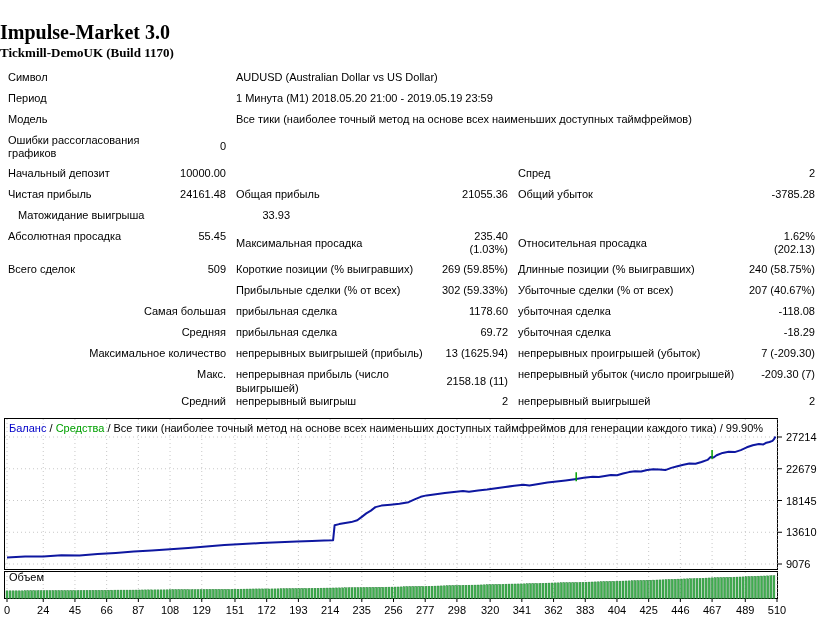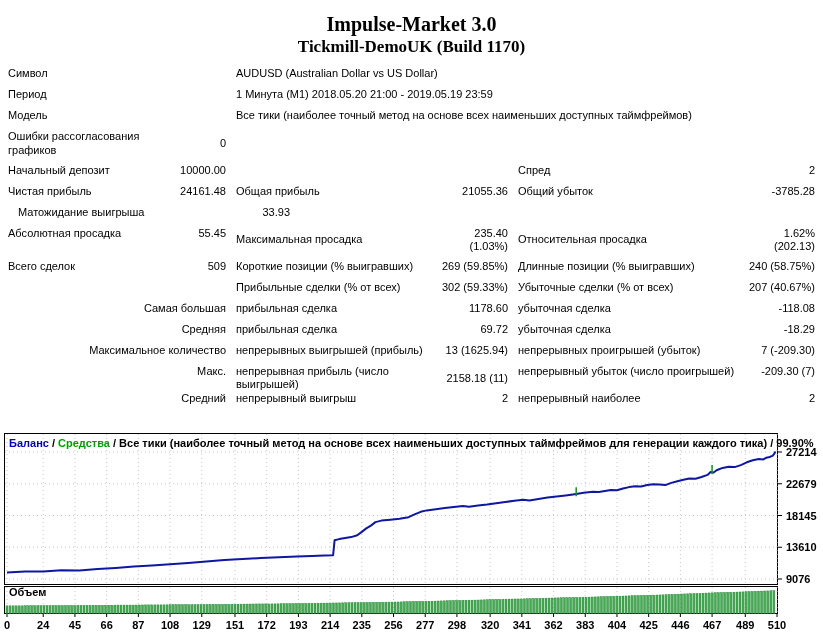--- a/index.html
+++ b/index.html
@@ -1,33 +1,33 @@
 <!DOCTYPE html>
 <html><head>
 <meta charset="utf-8">
 <style>
   * { margin:0; padding:0; box-sizing:border-box; }
   html,body { width:823px; height:640px; overflow:hidden; background:#fff;
     font-family:"Liberation Sans", sans-serif; font-size:11px; color:#000; line-height:1.2; }
   .page { width:823px; height:640px; }
-  .header { text-align:center; padding-top:12px; }
+  .header { text-align:left; padding-top:20px; }
   .title { font-family:"Liberation Serif", serif; font-weight:bold; font-size:20px; }
-  .subtitle { font-family:"Liberation Serif", serif; font-weight:bold; font-size:17px; margin-top:1px; }
+  .subtitle { font-family:"Liberation Serif", serif; font-weight:bold; font-size:13px; margin-top:1px; }
   .report { margin-top:10px; }
   .row { display:flex; align-items:flex-start; min-height:21px; padding:0 8px; }
   .row.gap { min-height:7px; }
   .ca { width:218px; display:flex; justify-content:space-between; align-items:center; gap:4px; }
   .ca .lbl { max-width:172px; }
   .ca .aR { width:100%; text-align:right; }
   .cb { width:272px; margin-left:10px; display:flex; justify-content:space-between; align-items:center; gap:4px; }
   .cc { width:297px; margin-left:10px; display:flex; justify-content:space-between; align-items:center; gap:4px; }
   .cb .lbl, .cc .lbl { flex:1; }
   .val { text-align:right; white-space:pre-line; }
   .wide { flex:1; margin-left:10px; }
-  .chart-wrap { position:relative; margin-top:20px;font-weight:bold; }
+  .chart-wrap { position:relative; margin-top:2px; }
   .legend { position:absolute; left:9px; top:4px; white-space:nowrap; }
   svg text { font-family:"Liberation Sans", sans-serif; font-size:11px; fill:#000; }
 </style>
 </head>
 <body>
 
 <div class="page">
   <div class="header">
     <div class="title">Impulse-Market 3.0</div>
     <div class="subtitle">Tickmill-DemoUK (Build 1170)</div>
@@ -189,21 +189,21 @@
       </div>
       <div class="row">
         <div class="ca">
           <span class="aR">Средний</span>
         </div>
         <div class="cb">
           <span class="lbl">непрерывный выигрыш</span>
           <span class="val">2</span>
         </div>
         <div class="cc">
-          <span class="lbl">непрерывный наиболее</span>
+          <span class="lbl">непрерывный выигрышей</span>
           <span class="val">2</span>
         </div>
       </div>
     </div>
 
   <div class="chart-wrap">
     <div class="legend">
       <span style="color:#0000c8">Баланс</span><span> / </span><span style="color:#00a000">Средства</span><span> / Все тики (наиболее точный метод на основе всех наименьших доступных таймфреймов для генерации каждого тика) / 99.90%</span>
     </div>
     <svg id="chart-svg" width="823" height="200">

